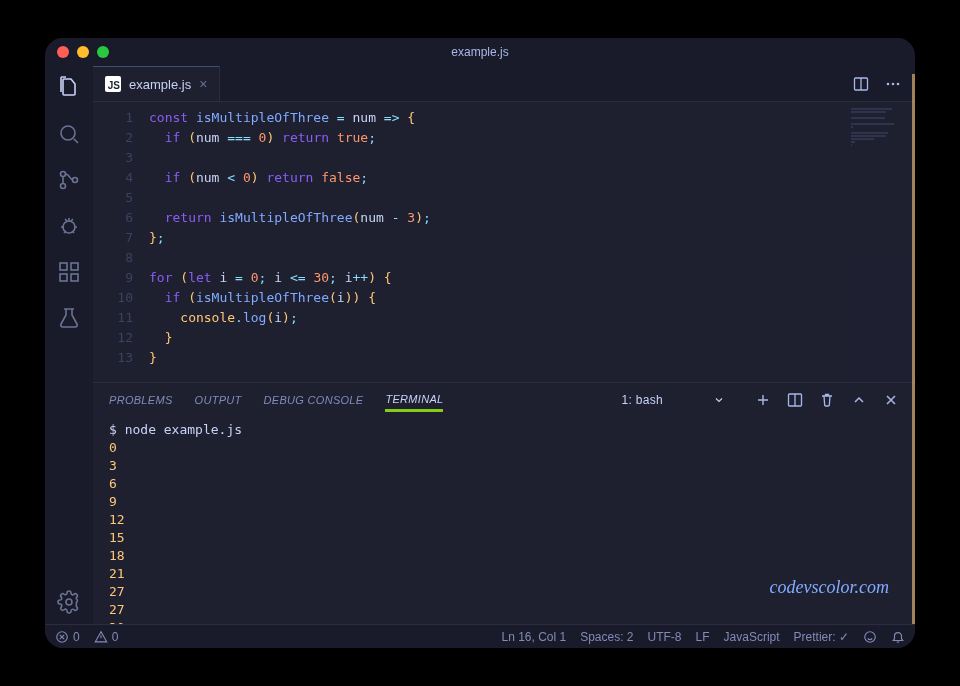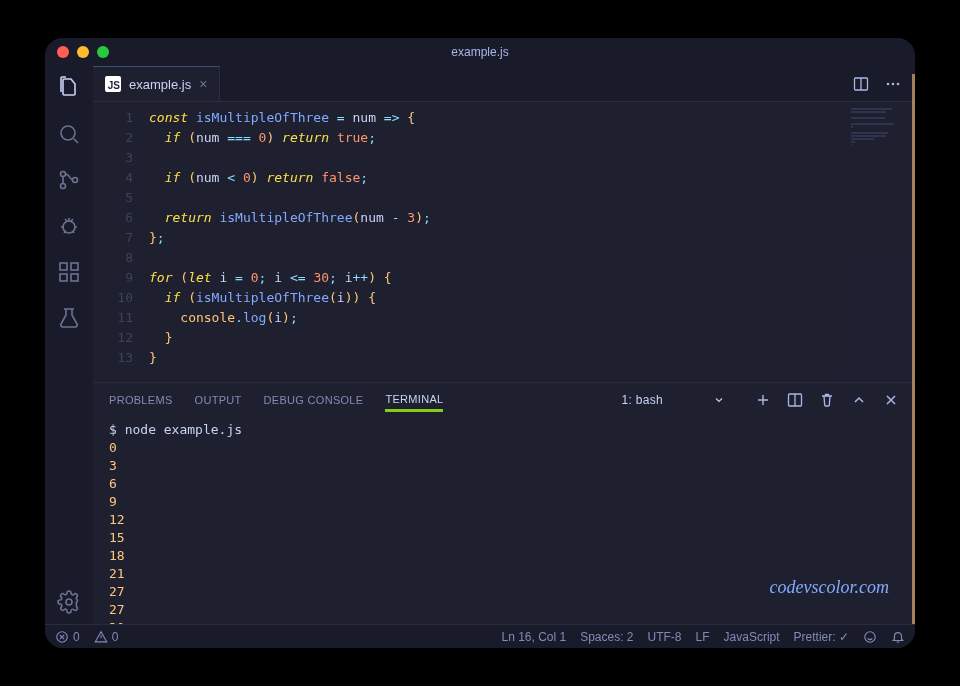--- a/index.html
+++ b/index.html
@@ -74,37 +74,37 @@
   color:#3b4261;user-select:none;
 }
 .code{
   flex:1;padding:6px 0;font-family:Menlo,Consolas,monospace;
   font-size:13px;line-height:20px;color:#c8d3f5;white-space:pre;
 }
 .minimap{
   width:70px;background:#1e2030;padding:6px;opacity:.6;
 }
 .minimap-line{height:2px;margin-bottom:1px;background:#3b4261;}
-.tok-kw{color:#fde047;font-style:italic;}
+.tok-kw{color:#8b5cf6;}
 .tok-fn{color:#82aaff;}
 .tok-op{color:#89ddff;}
 .tok-num{color:#ff966c;}
 .tok-const{color:#ff966c;}
 .tok-var{color:#c8d3f5;}
 .tok-par{color:#ffc777;}
 .tok-obj{color:#ffc777;}
 .panel{
   height:242px;border-top:1px solid #2a2d42;background:#1e2030;
   display:flex;flex-direction:column;
 }
 .panel-tabs{
   height:34px;display:flex;align-items:center;padding:0 16px;gap:22px;
   font-size:11px;color:#828bb8;letter-spacing:.3px;
 }
-.panel-tab{cursor:pointer;padding:4px 0;}
+.panel-tab{cursor:pointer;padding:4px 0;font-style:italic;}
 .panel-tab.active{color:#c8d3f5;border-bottom:3px solid #84cc16;}
 .panel-tabs .spacer{flex:1;}
 .term-select{
   display:flex;align-items:center;gap:50px;font-size:12px;color:#c8d3f5;
   border:0;background:none;padding:4px 8px;cursor:pointer;
 }
 .panel-actions{display:flex;align-items:center;gap:16px;color:#a9b8e8;}
 .panel-actions .icon{width:16px;height:16px;cursor:pointer;}
 .terminal{
   flex:1;padding:4px 16px;font-family:Menlo,Consolas,monospace;

